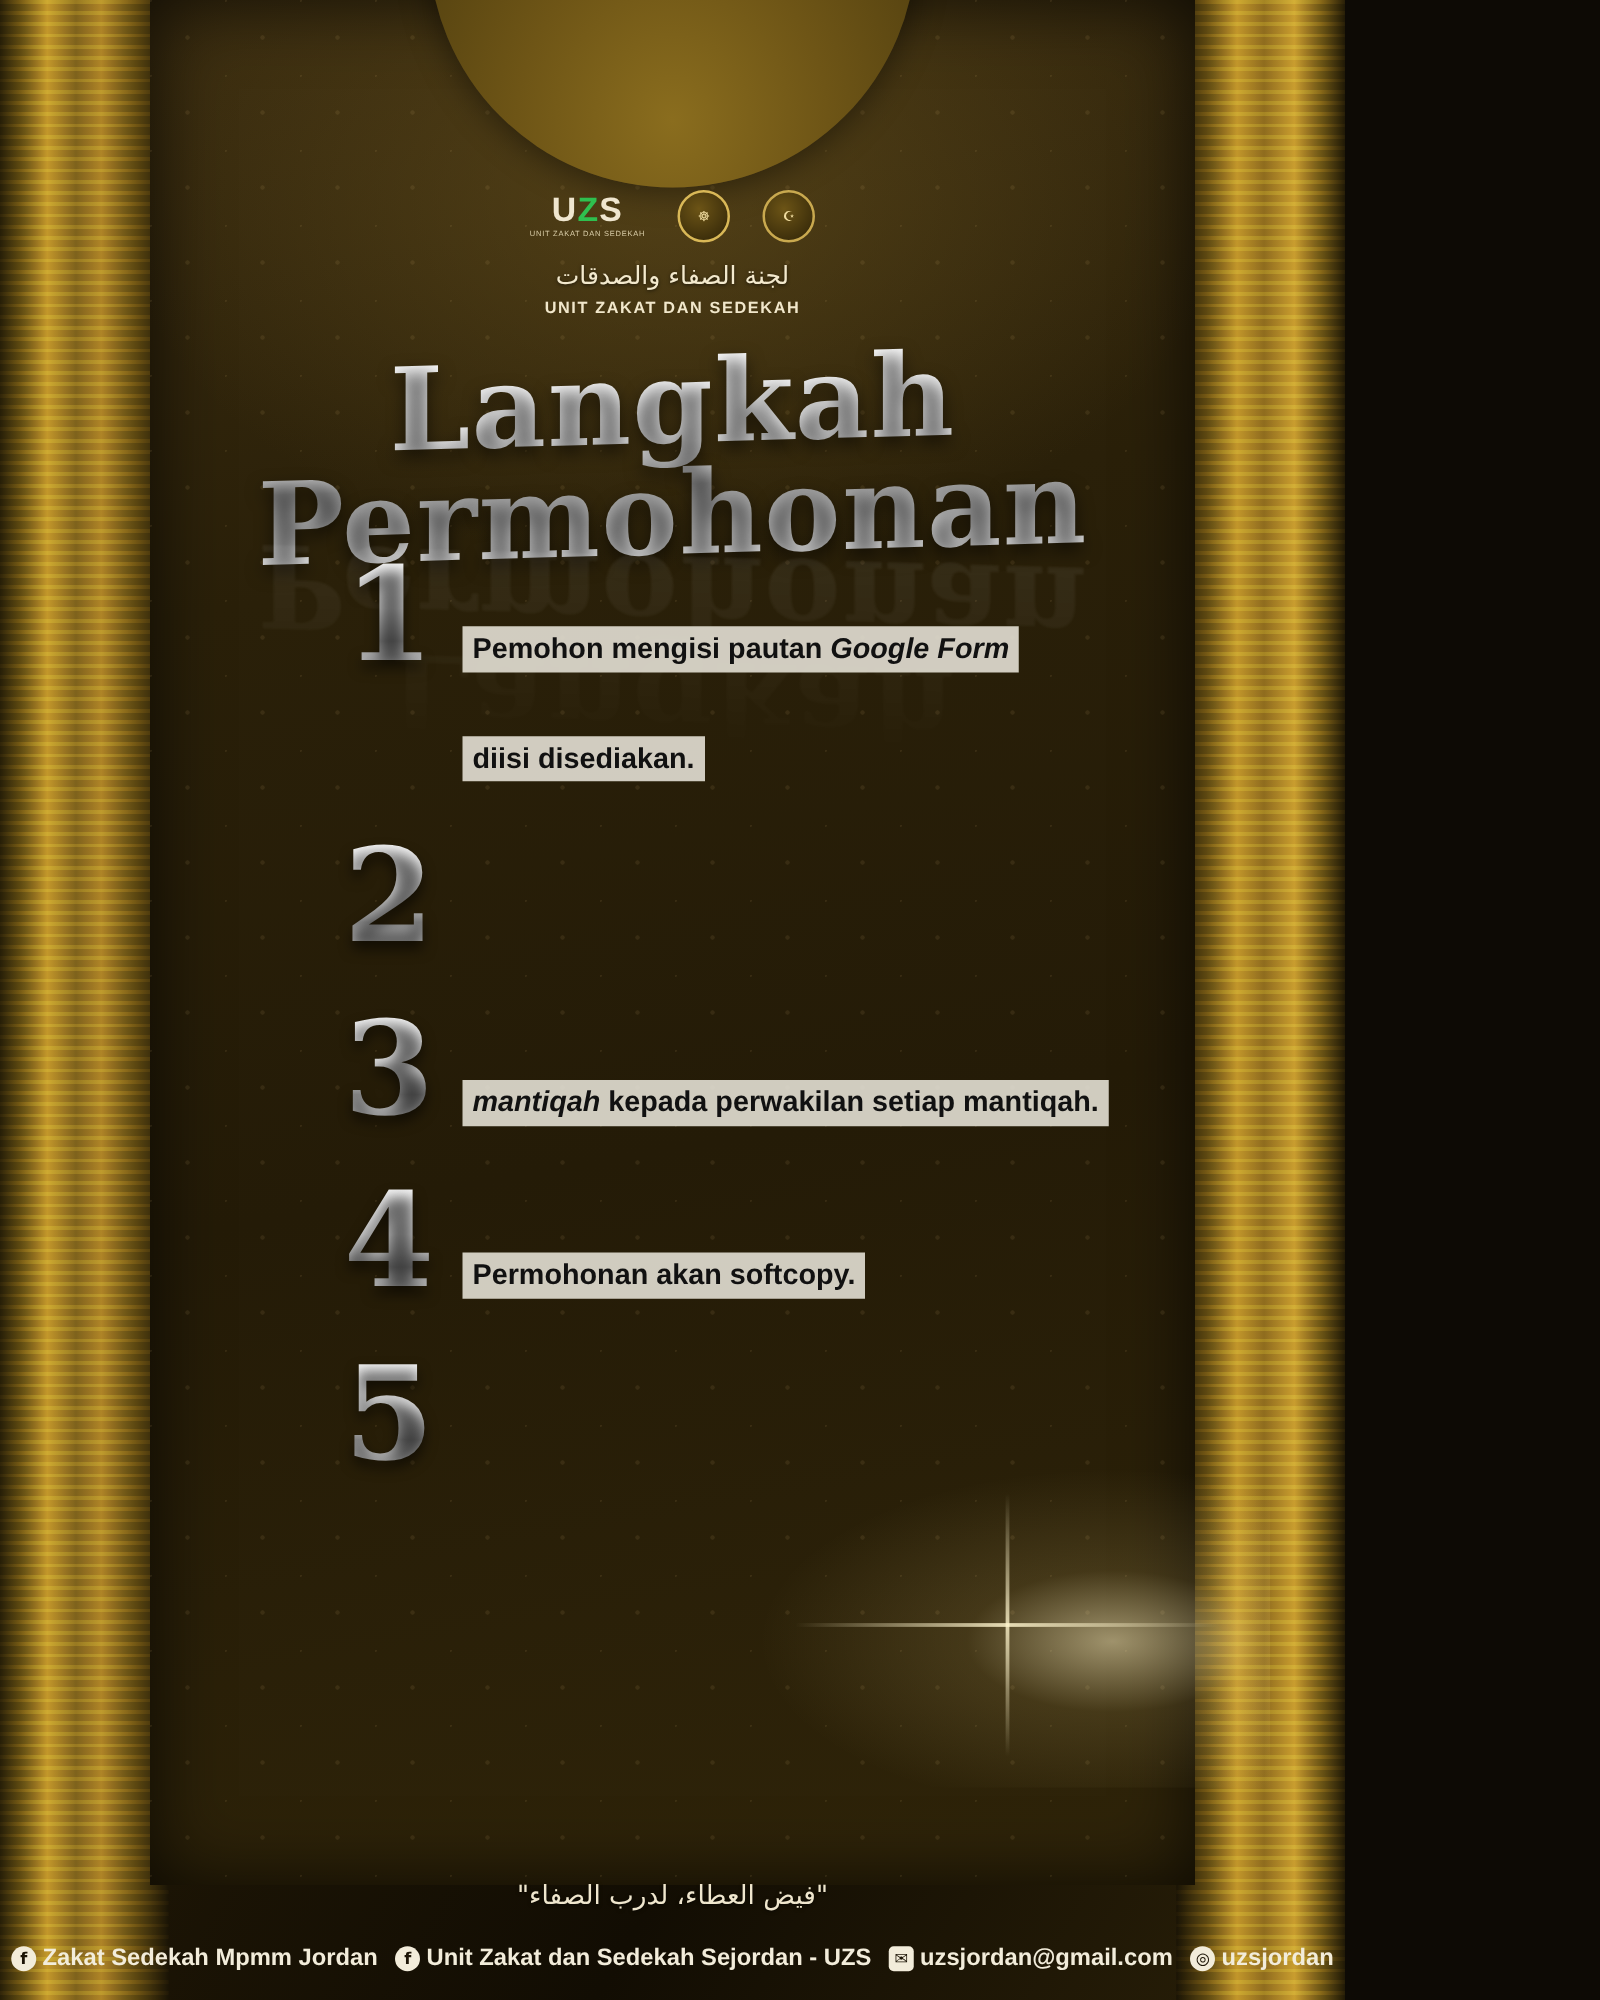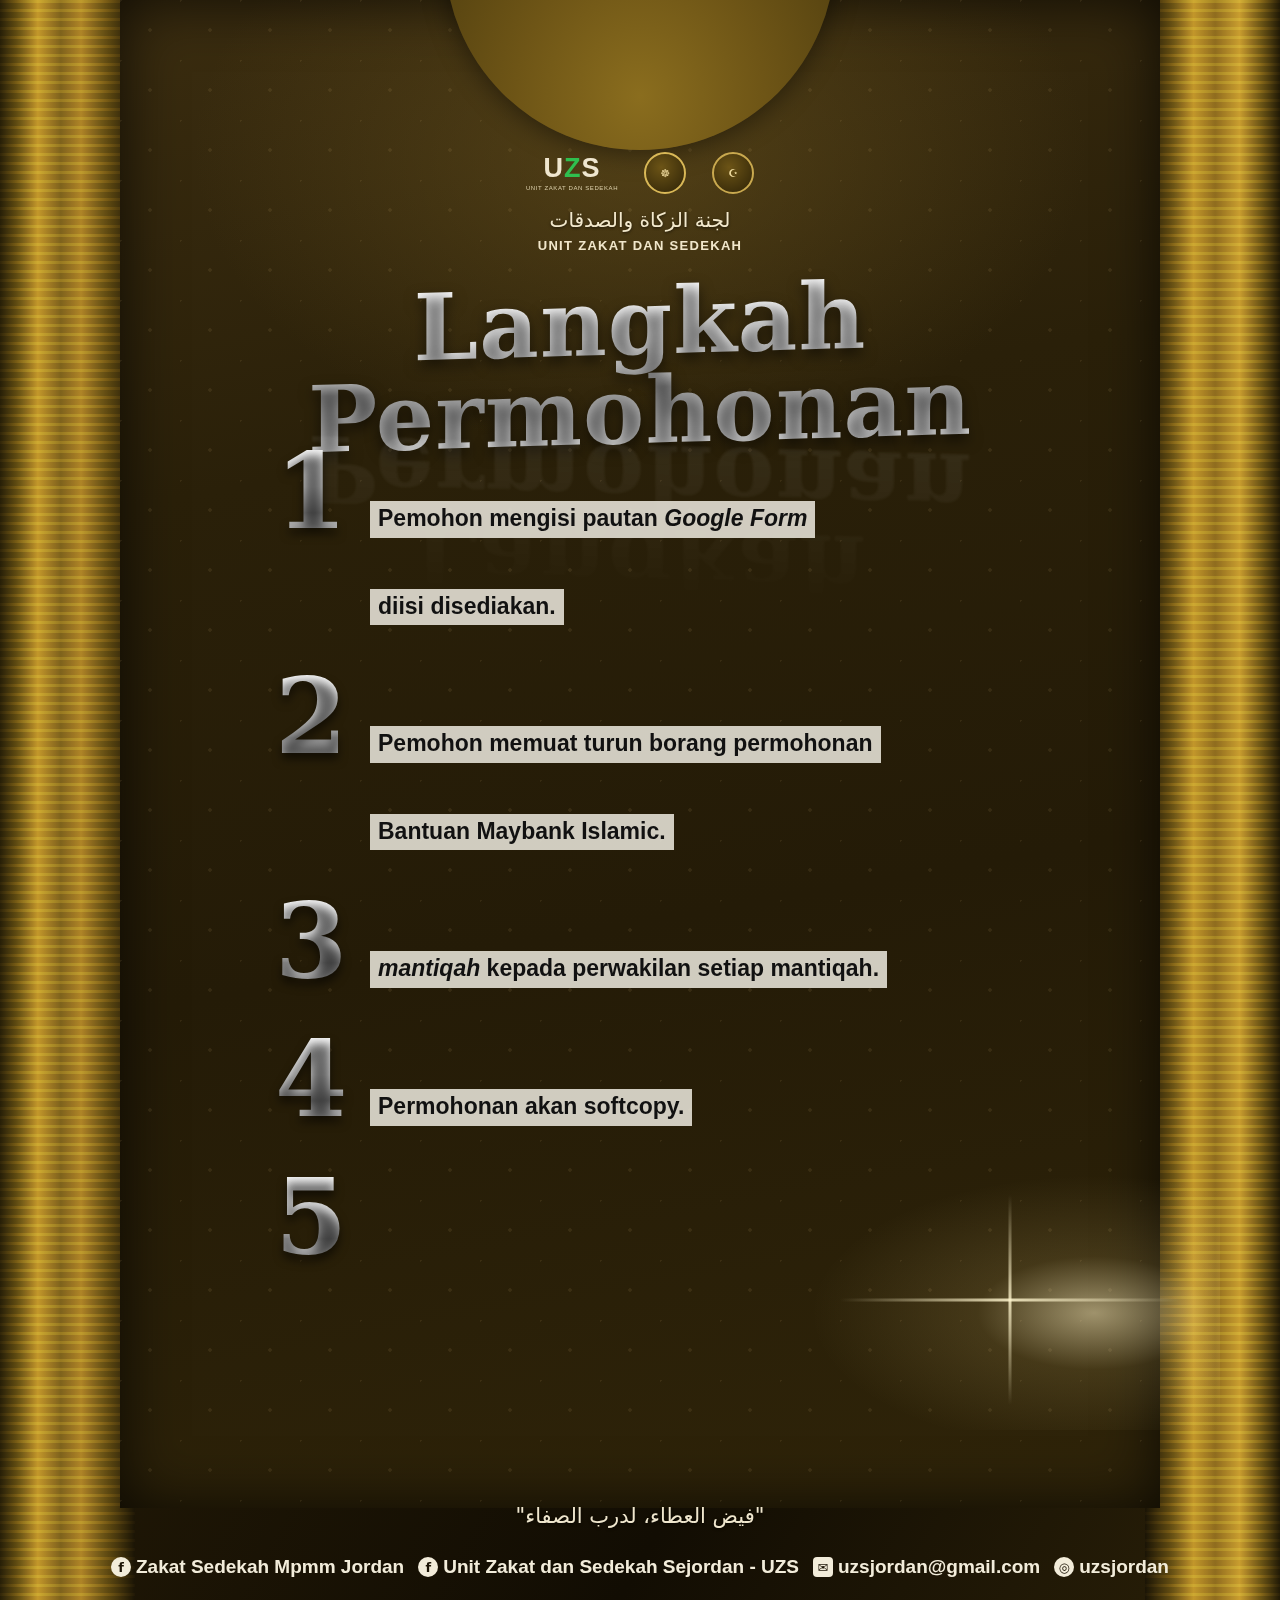--- a/index.html
+++ b/index.html
@@ -4,21 +4,21 @@
 <style>
   * { margin:0; padding:0; box-sizing:border-box; }
   html, body {
     width:1280px; height:1600px;
     font-family:"Liberation Sans", sans-serif;
     background:#0d0a05;
     overflow:hidden;
   }
   .poster {
     position:relative;
-    width:1280px; height:1600px;
+    width:1076px; height:1600px;
     background:
       radial-gradient(ellipse 700px 500px at 50% 18%, rgba(110,85,30,0.55), rgba(0,0,0,0) 70%),
       linear-gradient(120deg, #3a2c10 0%, #221906 35%, #120d03 70%, #2a2008 100%);
     overflow:hidden;
   }
   
   .gold-left, .gold-right {
     position:absolute; top:0; bottom:0; width:135px;
   }
   .gold-left {
@@ -193,21 +193,21 @@
 
   <div class="logo-row">
     <div class="logo-uzs">
       <div class="wordmark">U<span class="z">Z</span>S</div>
       <div class="sub">UNIT ZAKAT DAN SEDEKAH</div>
     </div>
     <div class="seal">☸</div>
     <div class="seal circle2">☪</div>
   </div>
 
-  <div class="arabic-head">لجنة الزكاة والصدقات</div>
+  <div class="arabic-head">لجنة الصفاء والصدقات</div>
   <div class="unit-line">UNIT ZAKAT DAN SEDEKAH</div>
 
   <div class="title-wrap">
     <div class="title">
       <span>Langkah</span>
       <span class="l2">Permohonan</span>
     </div>
     <div class="title-reflect">
       <span>Langkah</span><br><span>Permohonan</span>
     </div>
@@ -216,24 +216,20 @@
   <div class="steps" id="steps">
       <div class="step step-h1">
         <div class="num">1</div>
         <div class="lines">
           <div><span class="ln">Pemohon mengisi pautan <i>Google Form</i></span></div>
           <div><span class="ln">diisi disediakan.</span></div>
         </div>
       </div>
       <div class="step">
         <div class="num">2</div>
-        <div class="lines">
-          <div><span class="ln">Pemohon memuat turun borang permohonan</span></div>
-          <div><span class="ln">Bantuan Maybank Islamic.</span></div>
-        </div>
       </div>
       <div class="step">
         <div class="num">3</div>
         <div class="lines">
           <div><span class="ln"><i>mantiqah</i> kepada perwakilan setiap mantiqah.</span></div>
         </div>
       </div>
       <div class="step">
         <div class="num">4</div>
         <div class="lines">

